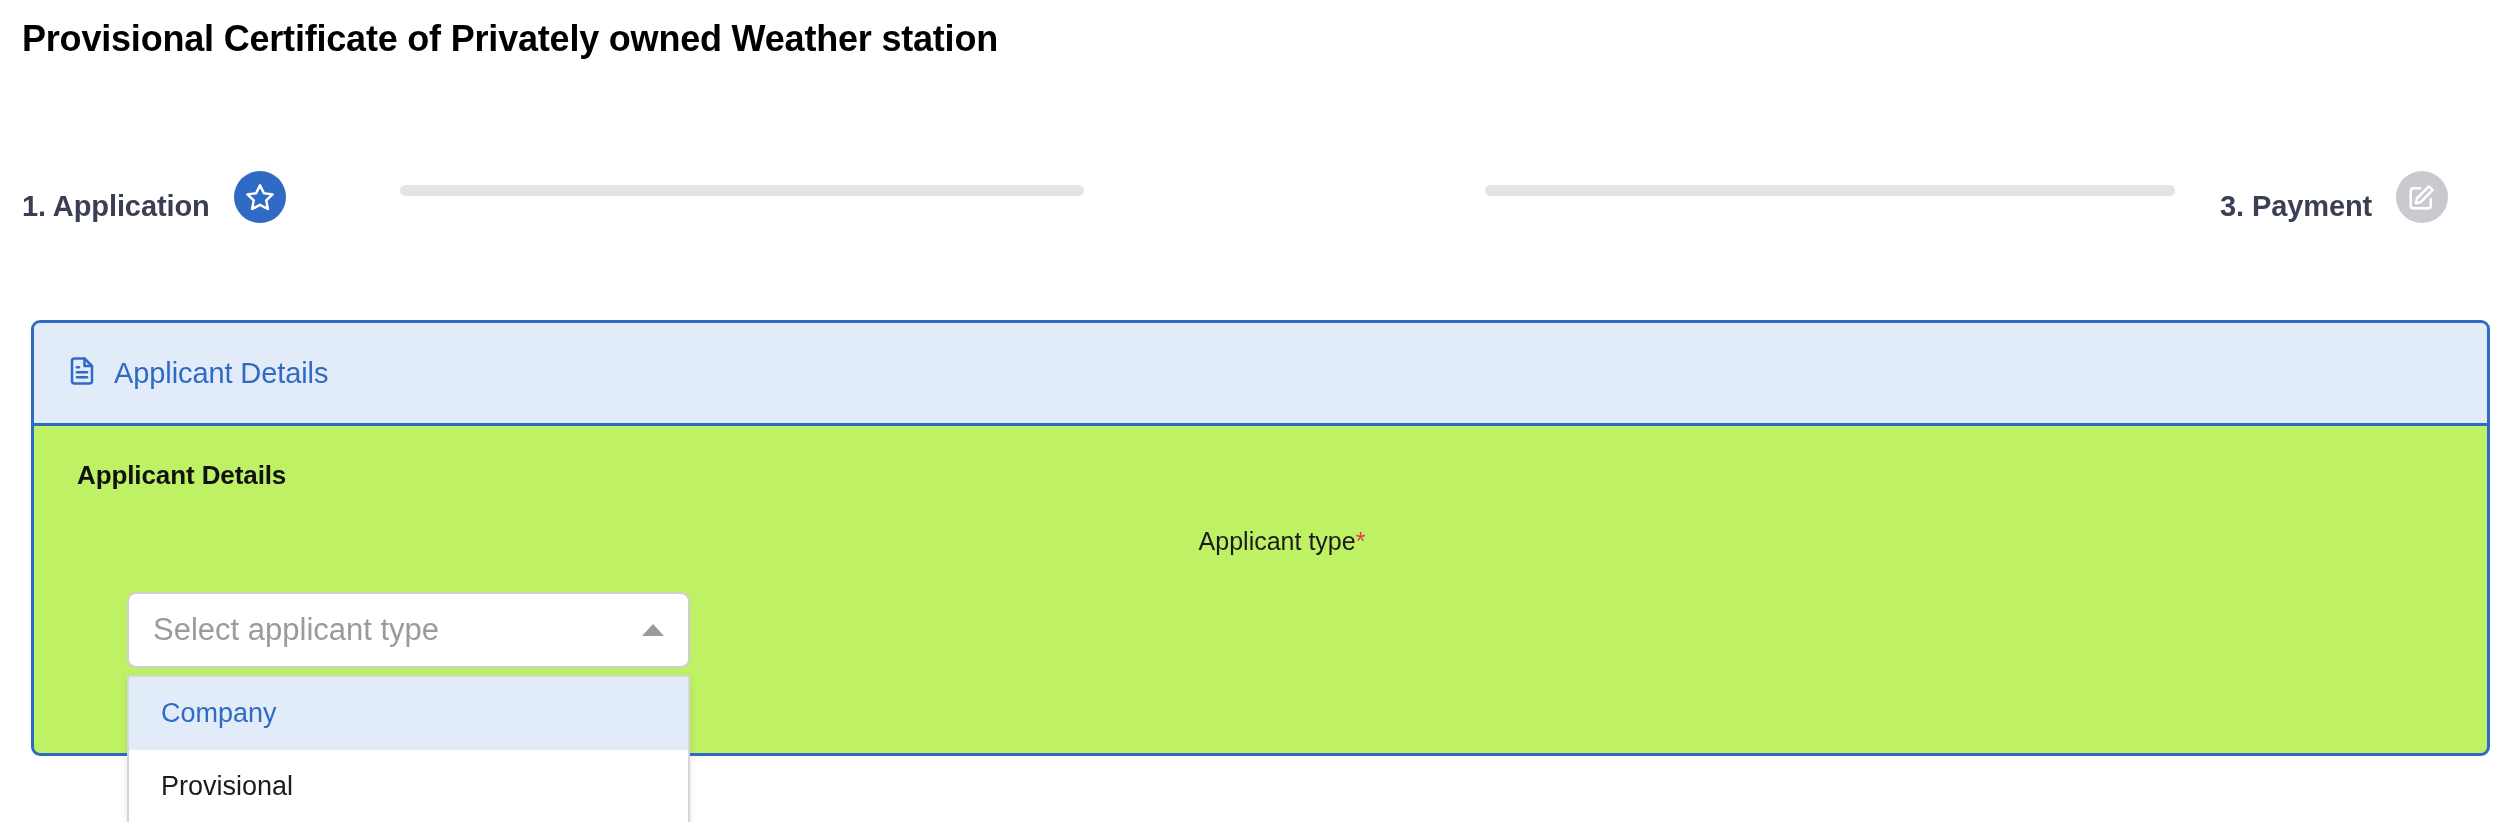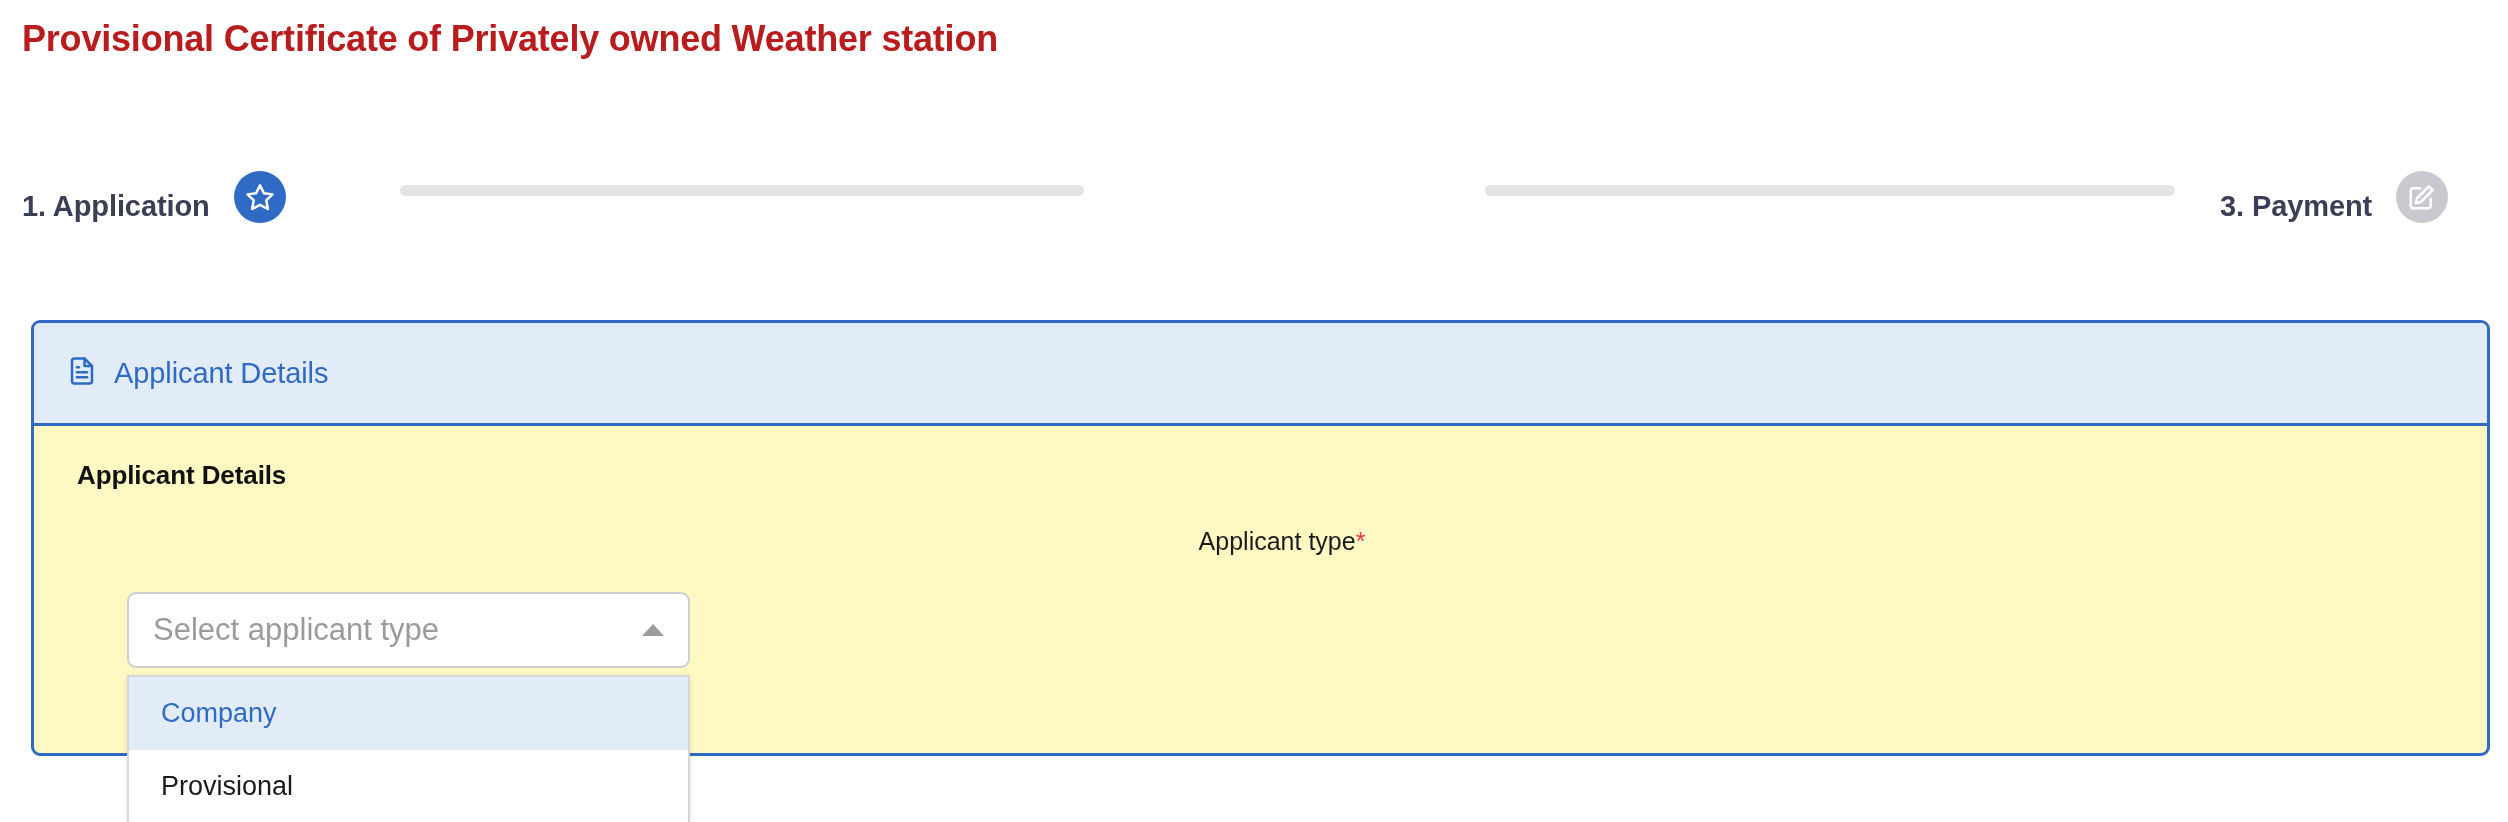--- a/index.html
+++ b/index.html
@@ -19,21 +19,21 @@
     background: #ffffff;
   }
 
   
   .page-title {
     position: absolute;
     left: 22px;
     top: 18px;
     font-size: 36px;
     font-weight: bold;
-    color: #b91c1c;
+    color: #000000;
     letter-spacing: -0.2px;
     white-space: nowrap;
   }
 
   
   .stepper {
     position: absolute;
     left: 0;
     top: 150px;
     width: 2508px;
@@ -85,21 +85,21 @@
 
   
   .panel {
     position: absolute;
     left: 31px;
     top: 320px;
     width: 2459px;
     height: 436px;
     border: 3px solid #2f6bc4;
     border-radius: 9px;
-    background: #fef9c3;
+    background: #bef264;
   }
 
   .panel-header {
     height: 103px;
     background: #e2ecf8;
     border-bottom: 3px solid #2f6bc4;
     border-radius: 6px 6px 0 0;
     display: flex;
     align-items: center;
     padding-left: 33px;

